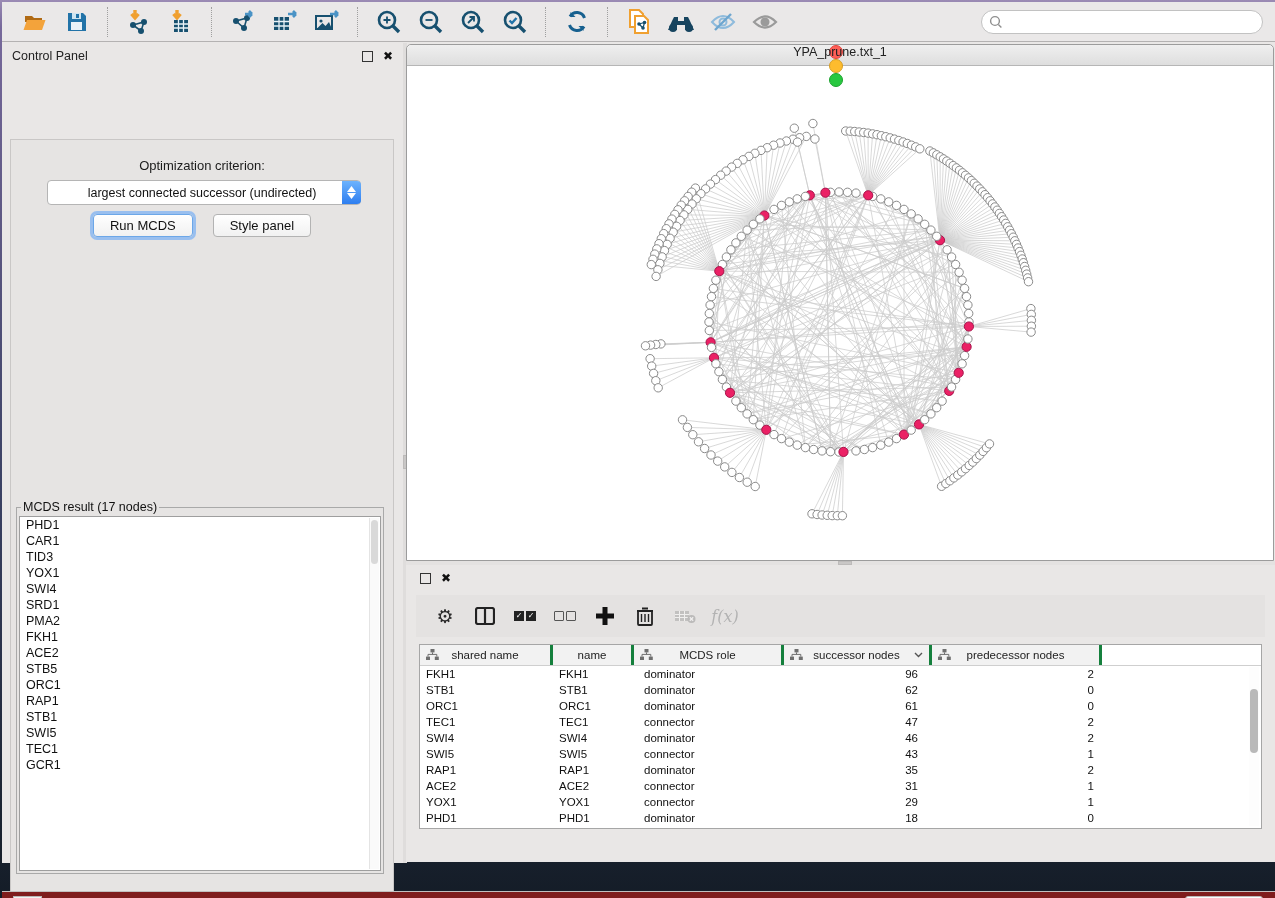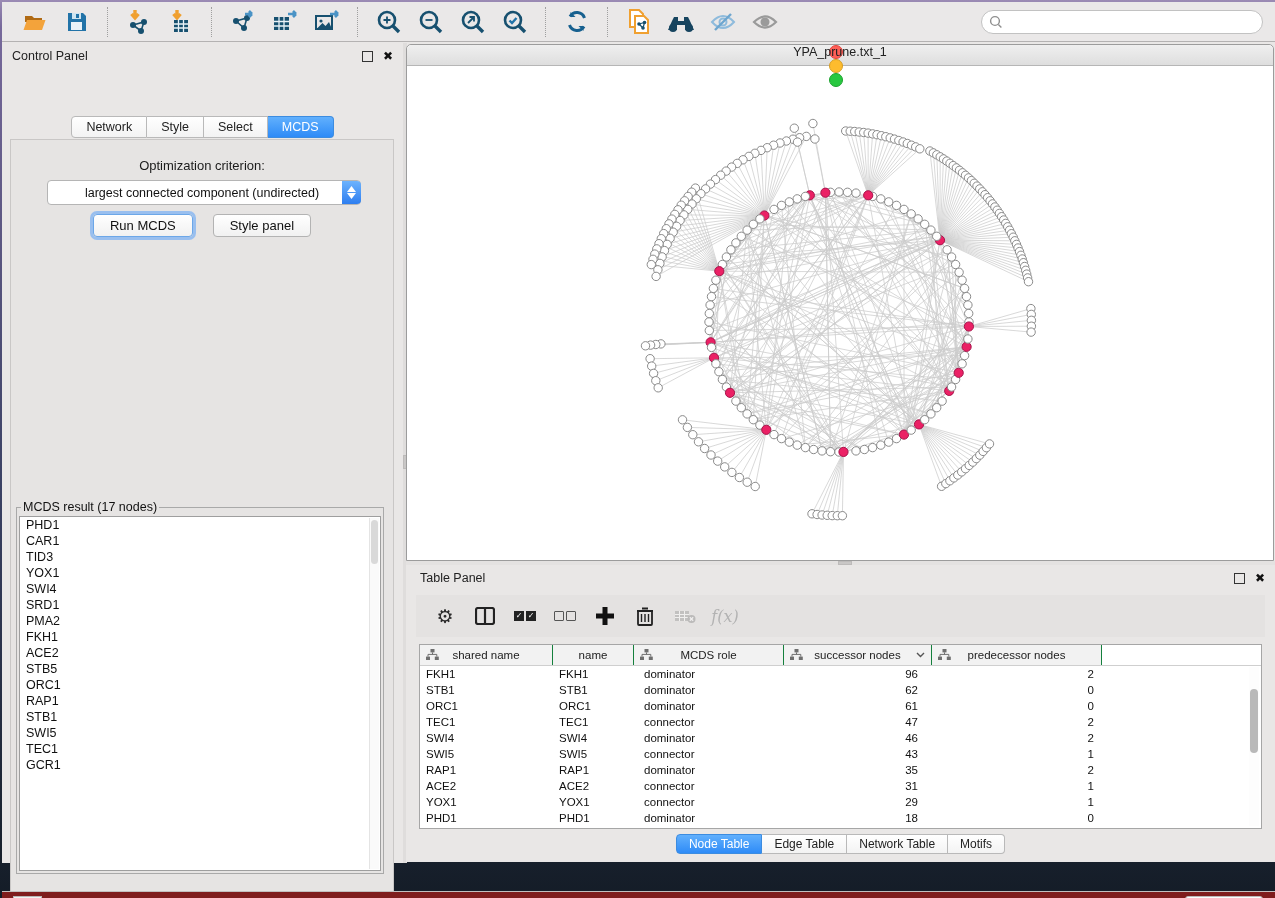--- a/index.html
+++ b/index.html
@@ -79,21 +79,21 @@
     display:flex;align-items:center;padding-left:12px;}
   .tp-icon{width:34px;height:26px;display:flex;align-items:center;justify-content:center;flex:none;margin-right:6px;}
   .gear-glyph{font-size:19px;color:#2b2b2b;line-height:20px;font-family:"DejaVu Sans",sans-serif;}
   .chk{display:inline-block;width:10px;height:10px;box-sizing:border-box;margin:0 1px;}
   .chk.on{background:#222;color:#fff;font-size:8px;line-height:10px;text-align:center;font-weight:bold;}
   .chk.off{border:1.5px solid #555;border-radius:1px;}
   .fx{font-family:"DejaVu Serif",serif;font-style:italic;font-size:16px;color:#b3b3b3;}
 
   .data-table{position:absolute;left:13px;top:79px;width:843px;height:185px;background:#fff;border:1px solid #a6a6a6;box-sizing:border-box;overflow:hidden;}
   .thead{display:flex;height:20px;border-bottom:1px solid #cfcfcf;background:#f2f2f2;font-size:11.5px;color:#222;}
-  .th{position:relative;display:flex;align-items:center;justify-content:center;border-right:1px solid #15803d;box-sizing:border-box;height:100%;}
+  .th{position:relative;display:flex;align-items:center;justify-content:center;border-right:3px solid #15803d;box-sizing:border-box;height:100%;}
   .th .h-icon{position:absolute;left:6px;top:4px;}
   .th .sort{position:absolute;right:6px;top:7px;}
   .th-fill{flex:1;background:#fff;border:none;}
   .c0{width:133px;} .c1{width:81px;} .c2{width:150px;} .c3{width:148px;} .c4{width:170px;}
   .trow{display:flex;height:16px;font-size:11.5px;color:#111;align-items:center;}
   .td{box-sizing:border-box;padding:0 6px;white-space:nowrap;overflow:hidden;}
   .td.num{text-align:right;}
   .td.c2{padding-left:10px;}
   .td.c3{padding-right:14px;}
   .td.c4{padding-right:8px;}
@@ -253,30 +253,24 @@
       <input type="text" placeholder="" style="">
     </span>
   </div>
 
   <div class="control-panel">
     <div class="panel-titlebar">
       <span class="title">Control Panel</span>
       <span class="float-box"></span>
       <span class="close-x">✖</span>
     </div>
-    <div class="seg-tabs">
-      <span class="seg-tab">Network</span>
-      <span class="seg-tab">Style</span>
-      <span class="seg-tab">Select</span>
-      <span class="seg-tab active">MCDS</span>
-    </div>
     <div class="cp-inner">
       <div class="opt-label">Optimization criterion:</div>
       <div class="mcds-select">
-        <span class="sel-text">largest connected component (undirected)</span>
+        <span class="sel-text">largest connected successor (undirected)</span>
         <span class="sel-stepper">
           <svg width="9" height="6">
               <path d="M4.5 0 L9 6 H0z" fill="#fff"></path>
             </svg>
           <svg width="9" height="6">
               <path d="M4.5 6 L0 0 H9z" fill="#fff"></path>
             </svg>
         </span>
       </div>
       <div class="btn-row">
@@ -1012,21 +1006,20 @@
         </g>
       </svg>
   </div>
 
   <div class="h-splitter">
       <div class="h-grip"></div>
     </div>
 
   <div class="table-panel">
     <div class="panel-titlebar" style="padding-left:14px;">
-      <span class="title">Table Panel</span>
       <span class="float-box"></span>
       <span class="close-x">✖</span>
     </div>
     <div class="tp-toolbar">
       <span class="tp-icon">
           <span class="gear-glyph">⚙</span>
         </span>
       <span class="tp-icon">
         <svg width="20" height="18">
             <rect x="1" y="1" width="18" height="16" fill="none" stroke="#222" stroke-width="2.2" rx="2"></rect>
@@ -1180,26 +1173,20 @@
             <div class="td c1">PHD1</div>
             <div class="td c2">dominator</div>
             <div class="td c3 num">18</div>
             <div class="td c4 num">0</div>
           </div>
         </div>
       <div class="tbl-scroll">
           <div class="tbl-thumb"></div>
         </div>
     </div>
-    <div class="table-tabs">
-      <span class="seg-tab active">Node Table</span>
-      <span class="seg-tab">Edge Table</span>
-      <span class="seg-tab">Network Table</span>
-      <span class="seg-tab">Motifs</span>
-    </div>
   </div>
 
   <div class="status-bar">
     <span class="menu-btn">
       <svg width="15" height="12">
           <g stroke="#222" stroke-width="2">
             <path d="M4 2 h11 M4 6 h11 M4 10 h11"></path>
           </g>
           <g fill="#222">
             <rect x="0" y="1" width="2" height="2"></rect>

